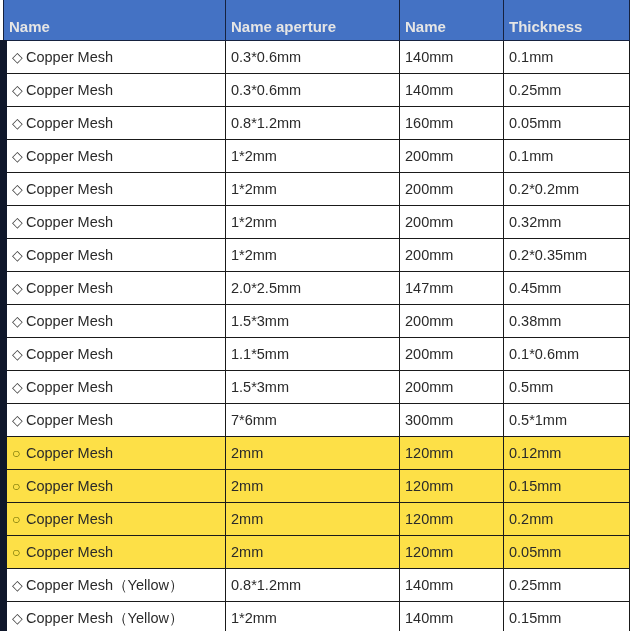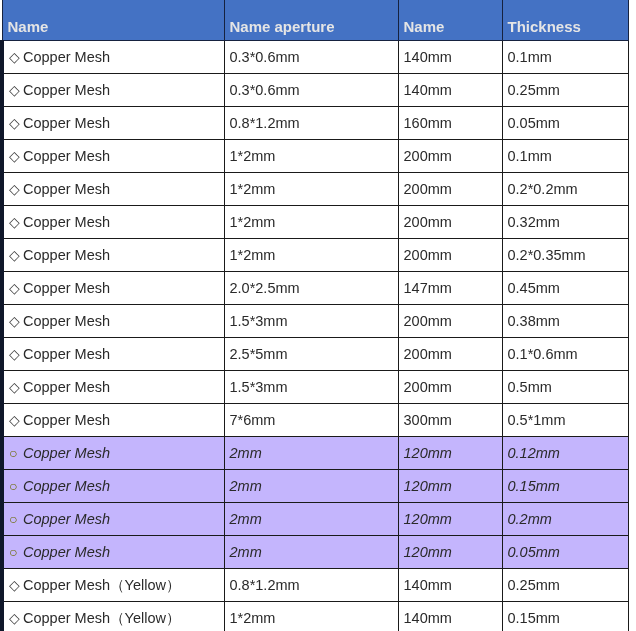--- a/index.html
+++ b/index.html
@@ -52,26 +52,25 @@
     height: 33px;
     border-right: 1px solid #1a1a1a;
     border-bottom: 1px solid #1a1a1a;
     box-sizing: border-box;
     white-space: nowrap;
     overflow: hidden;
     vertical-align: middle;
     background: #ffffff;
   }
   #spec-table td.first-cell {
-    border-left: 4px solid #0f172a;
+    border-left: 7px solid #0f172a;
   }
 
   #spec-table tr.highlight td {
-    background: #c4b5fd;
-    font-style: italic;
+    background: #fde047;
   }
 
   .bullet {
     display: inline-block;
     width: 14px;
     text-align: left;
     font-size: 14px;
     color: #3a3a3a;
     line-height: 1;
   }
@@ -150,21 +149,21 @@
         <td>0.45mm</td>
       </tr>
       <tr>
         <td class="first-cell"><span class="bullet">◇</span><span class="cell-text">Copper Mesh</span></td>
         <td>1.5*3mm</td>
         <td>200mm</td>
         <td>0.38mm</td>
       </tr>
       <tr>
         <td class="first-cell"><span class="bullet">◇</span><span class="cell-text">Copper Mesh</span></td>
-        <td>2.5*5mm</td>
+        <td>1.1*5mm</td>
         <td>200mm</td>
         <td>0.1*0.6mm</td>
       </tr>
       <tr>
         <td class="first-cell"><span class="bullet">◇</span><span class="cell-text">Copper Mesh</span></td>
         <td>1.5*3mm</td>
         <td>200mm</td>
         <td>0.5mm</td>
       </tr>
       <tr>

